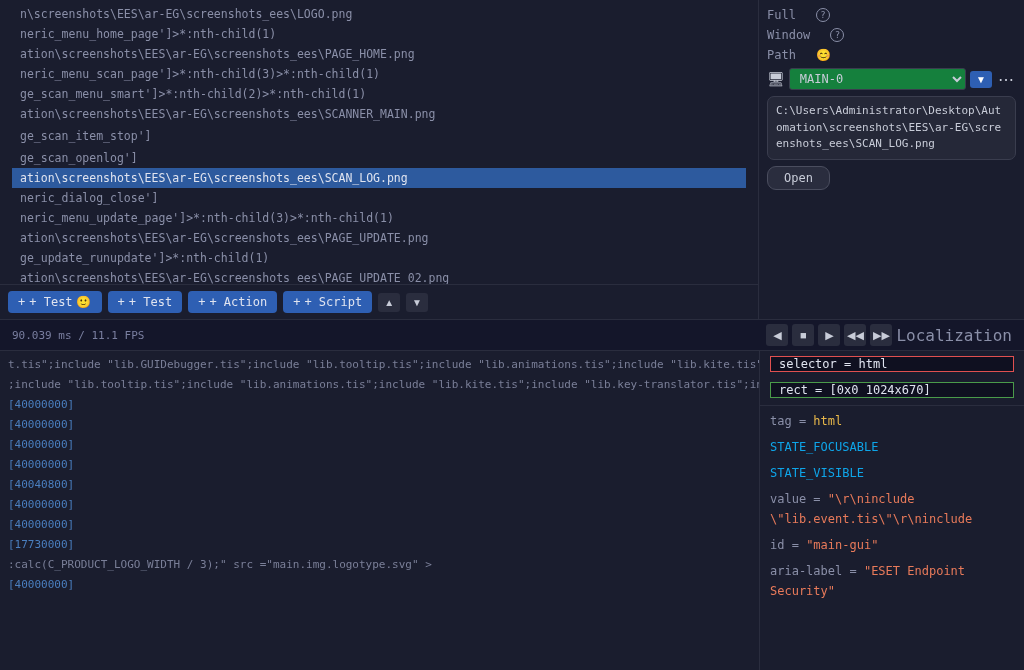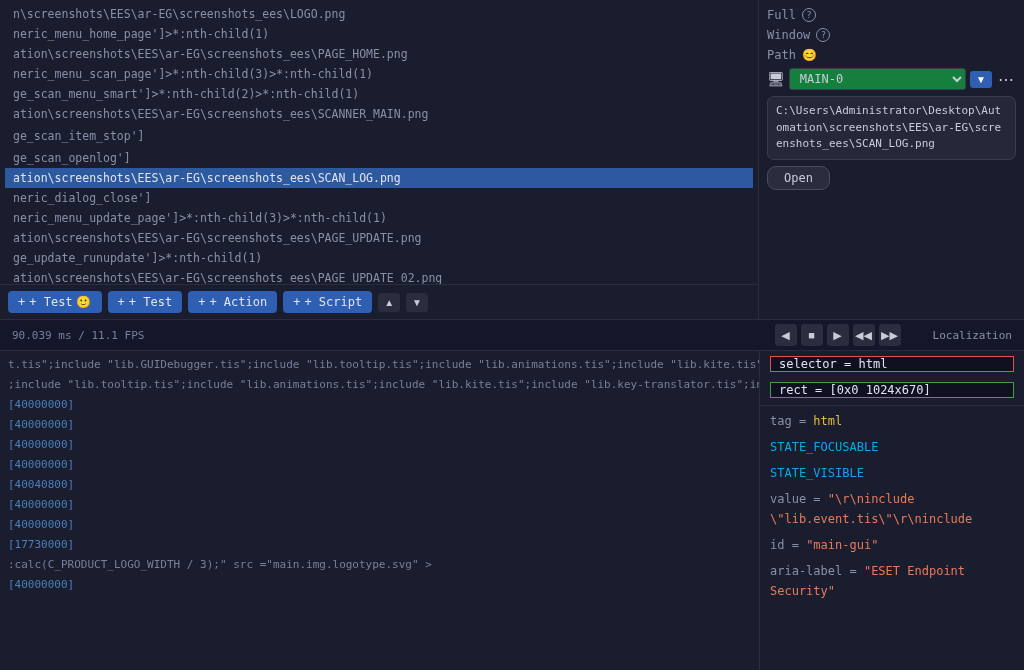--- a/index.html
+++ b/index.html
@@ -29,21 +29,21 @@
       background: #1a1d2e;
       overflow: hidden;
       display: flex;
       flex-direction: column;
       border-right: 1px solid #2a2d3e;
     }
 
     .code-list {
       flex: 1;
       overflow: hidden;
-      padding: 4px 5px;
+      padding: 4px 12px;
     }
 
     .code-line {
       padding: 1px 8px;
       white-space: nowrap;
       color: #8a8fa8;
       line-height: 18px;
       font-size: 11.5px;
     }
 
@@ -107,21 +107,21 @@
 
     .right-label {
       color: #8a8fa8;
       min-width: 48px;
       font-size: 12px;
     }
 
     .right-label-icon {
       display: flex;
       align-items: center;
-      gap: 6px;
+      gap: 20px;
     }
 
     .help-circle {
       display: inline-flex;
       align-items: center;
       justify-content: center;
       width: 14px;
       height: 14px;
       border-radius: 50%;
       border: 1px solid #8a8fa8;
@@ -232,22 +232,21 @@
       border-radius: 3px;
       cursor: pointer;
       display: flex;
       align-items: center;
       justify-content: center;
       font-size: 11px;
     }
 
     .localization-label {
       color: #8a8fa8;
-      font-size: 11px;
-      margin-left: 28px;
+      font-size: 16px;
     }
 
     
     .bottom-section {
       display: flex;
       flex: 1;
       min-height: 0;
     }
 
     

